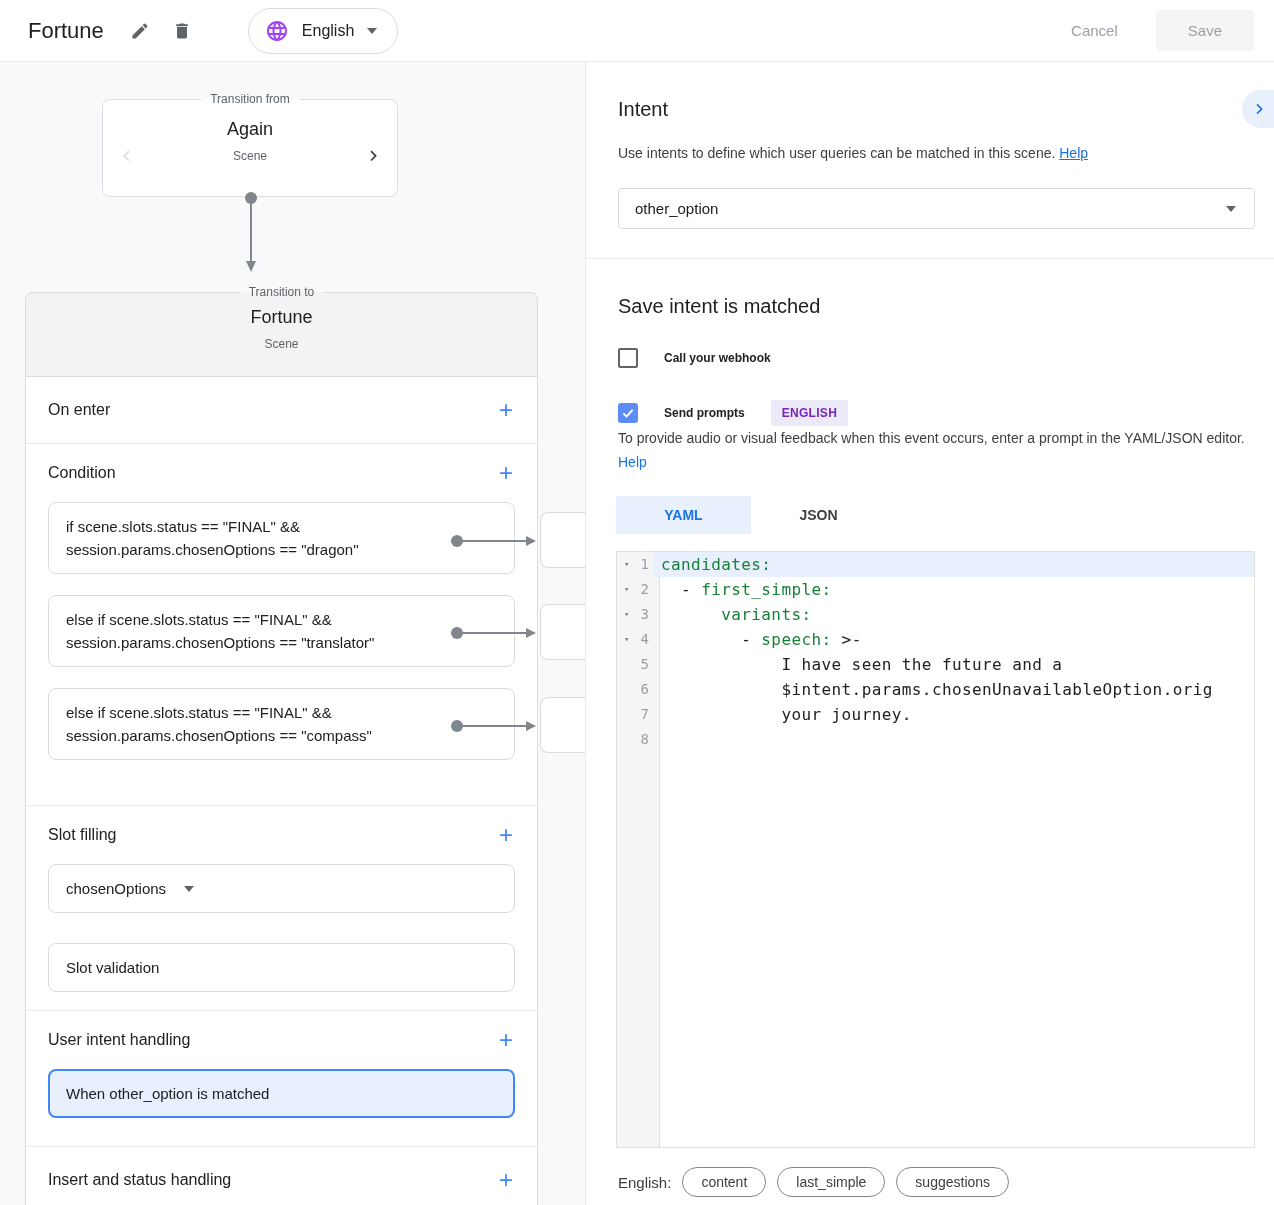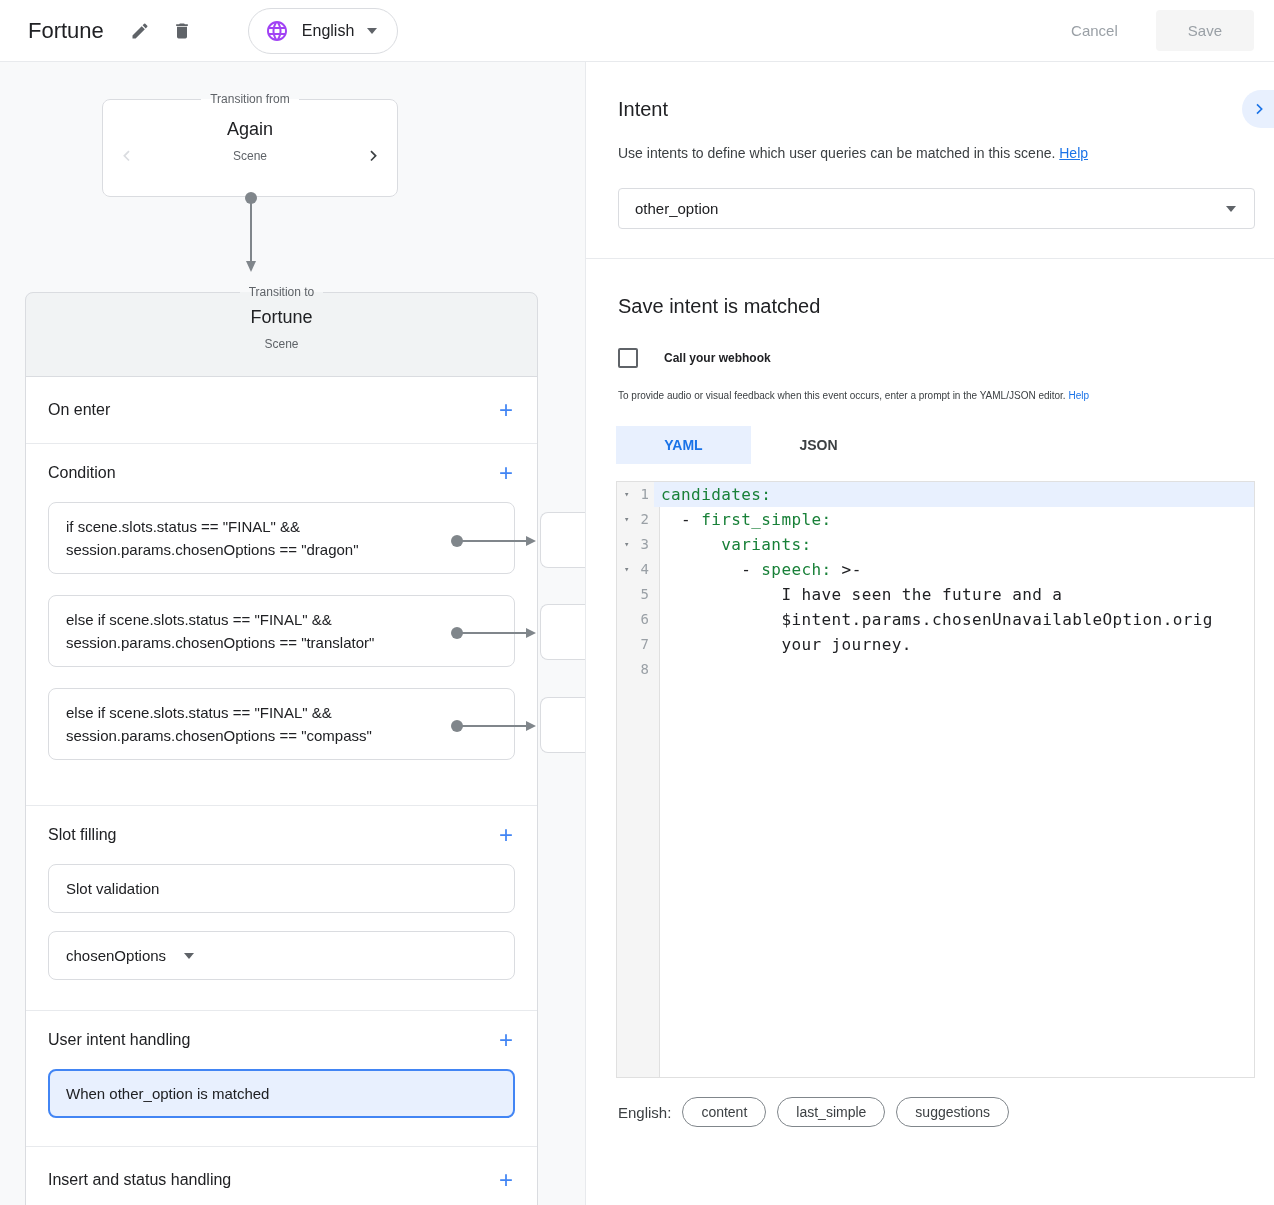--- a/index.html
+++ b/index.html
@@ -79,21 +79,21 @@
   .divider { height:1px; background:#e8eaed; }
   .rp-sec2 { padding:0 20px 0 32px; }
   .rp-h2 { font-size:20px; font-weight:400; margin:36px 0 0; }
   .check-row { display:flex; align-items:center; margin-top:30px; }
   .check-row.second { margin-top:32px; }
   .checkbox { width:20px; height:20px; border:2px solid #5f6368; border-radius:2px; background:#fff; flex:none; cursor:pointer; }
   .checkbox.checked { border:none; background:#5c8cf5; border-radius:3px; display:flex; align-items:center; justify-content:center; }
   .check-label { font-size:12px; font-weight:700; margin-left:26px; }
   .lang-badge { background:#ece9f8; color:#7627bb; font-size:12px; font-weight:700; letter-spacing:.3px;
     padding:6px 11px; margin-left:26px; border-radius:1px; }
-  .rp-desc2 { font-size:10px; color:#3c4043; line-height:16px; margin-top:20px; max-width:645px; }
+  .rp-desc2 { font-size:14px; color:#3c4043; line-height:24px; max-width:645px; }
   .tabs { display:flex; margin-top:22px; margin-left:-2px; }
   .tab { width:135px; height:38px; display:flex; align-items:center; justify-content:center;
     font-size:14px; font-weight:700; cursor:pointer; background:none; border:none; }
   .tab.active { background:#e8f0fe; color:#1a73e8; }
   .tab.inactive { color:#3c4043; }
   .editor { margin-top:17px; margin-left:-2px; width:639px; height:597px; border:1px solid #e0e0e0;
     background:#fff; position:relative; overflow:hidden;
     font-family:"DejaVu Sans Mono", monospace; font-size:16px; letter-spacing:.4px; }
   .editor::before { content:""; position:absolute; left:0; top:0; bottom:0; width:42px;
     background:#f5f5f5; border-right:1px solid #e0e0e0; }
@@ -200,26 +200,26 @@
           <div class="cond-box">
             <span>else if scene.slots.status == "FINAL" &amp;&amp;</span>
             <span>session.params.chosenOptions == "compass"</span>
           </div>
         </div>
         <div class="section">
           <div class="sec-head compact">
             <span>Slot filling</span>
             <button class="plus-btn">+</button>
           </div>
-          <div class="slot-box">
-            <span>Slot validation</span>
-          </div>
           <div class="slot-box last">
             <span>chosenOptions</span>
             <span class="caret-down"></span>
+          </div>
+          <div class="slot-box">
+            <span>Slot validation</span>
           </div>
         </div>
         <div class="section">
           <div class="sec-head compact">
             <span>User intent handling</span>
             <button class="plus-btn">+</button>
           </div>
           <div class="intent-box">
             <span>When other_option is matched</span>
           </div>
@@ -276,20 +276,31 @@
     <div class="divider"></div>
 
     <div class="rp-sec2">
       <h2 class="rp-h2">Save intent is matched</h2>
 
       <div class="check-row">
         <span class="checkbox"></span>
         <span class="check-label">Call your webhook</span>
       </div>
 
+      <div class="check-row second">
+        <span class="checkbox checked">
+          <span style="display:flex;">
+            <svg width="14" height="14" viewBox="0 0 24 24" fill="none" stroke="#ffffff" stroke-width="3.2">
+                <polyline points="4,12.5 9.5,18 20,6.5"></polyline>
+              </svg>
+          </span>
+        </span>
+        <span class="check-label">Send prompts</span>
+        <span class="lang-badge">ENGLISH</span>
+      </div>
 
       <div class="rp-desc2">
         <span>To provide audio or visual feedback when this event occurs, enter a prompt in the YAML/JSON editor.</span>
         <span class="help-link plain">Help</span>
       </div>
 
       <div class="tabs">
         <button class="tab active">YAML</button>
         <button class="tab inactive">JSON</button>
       </div>

